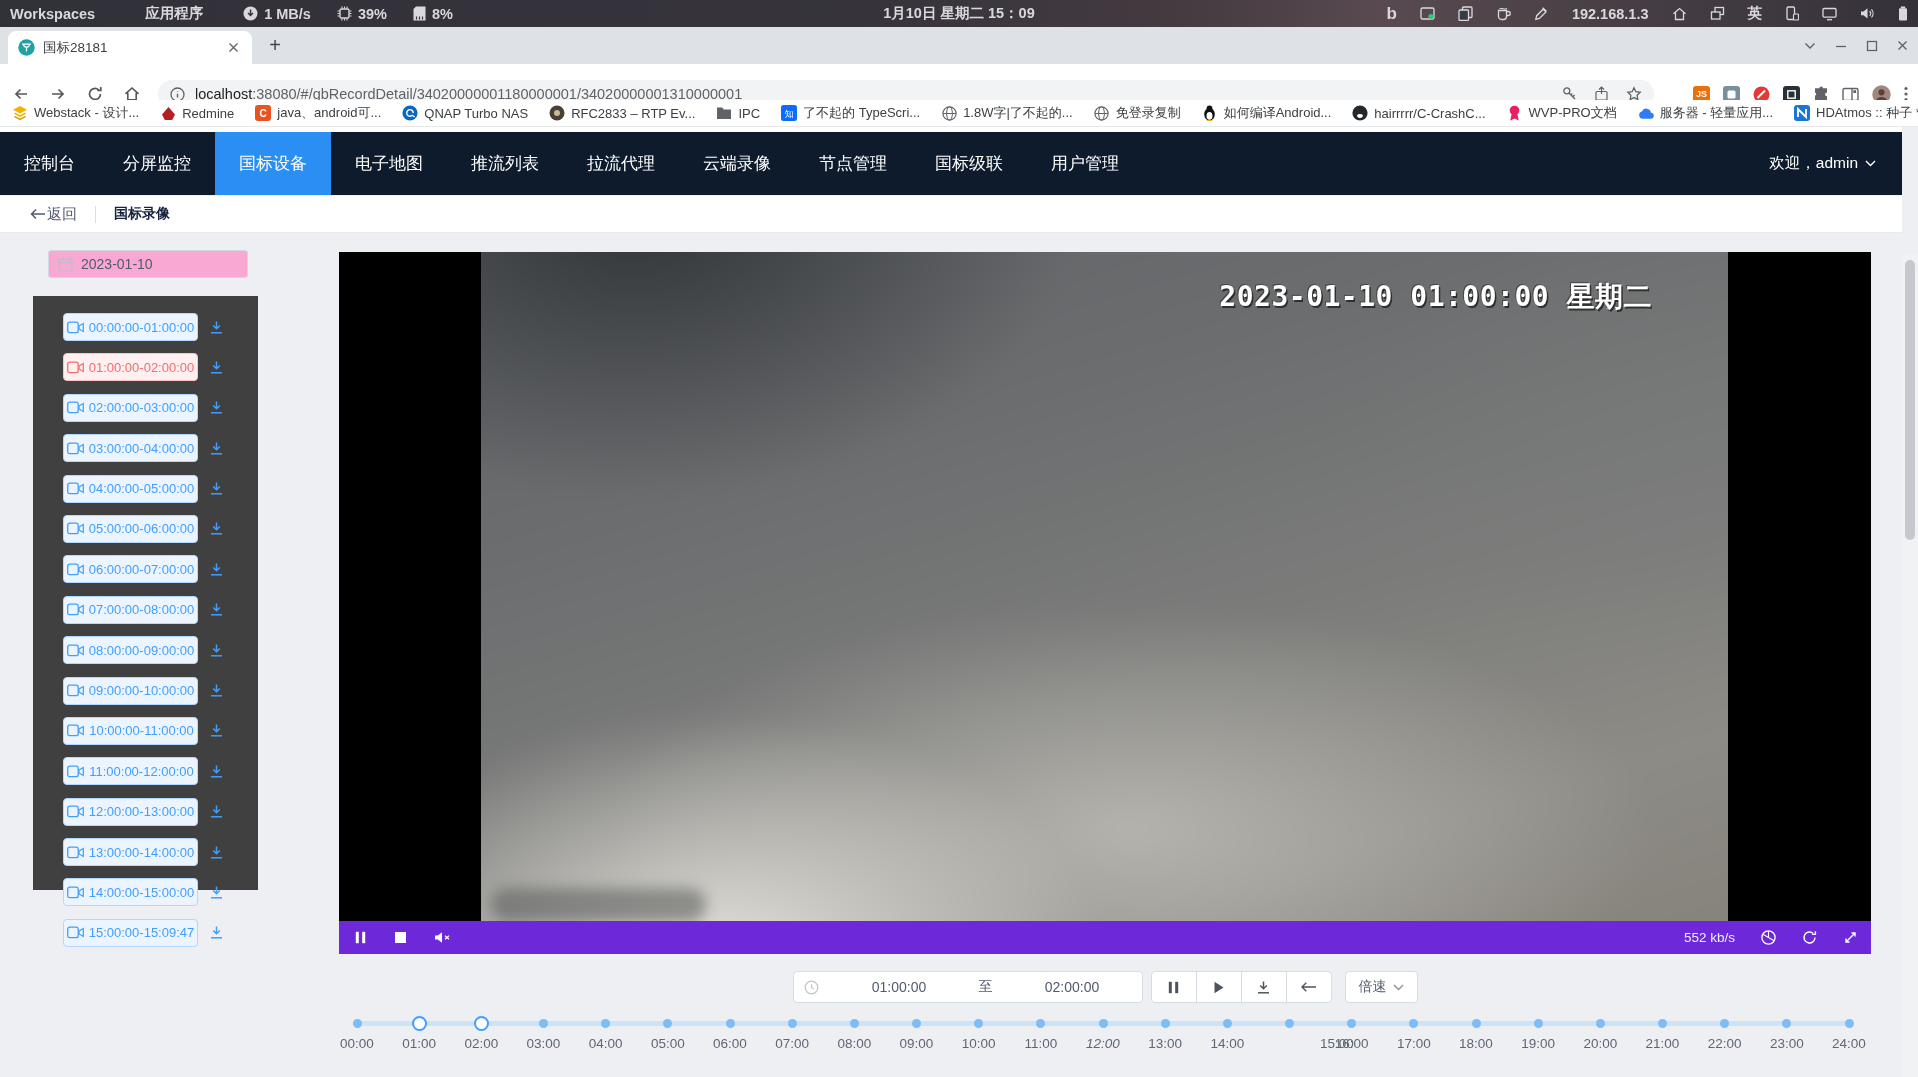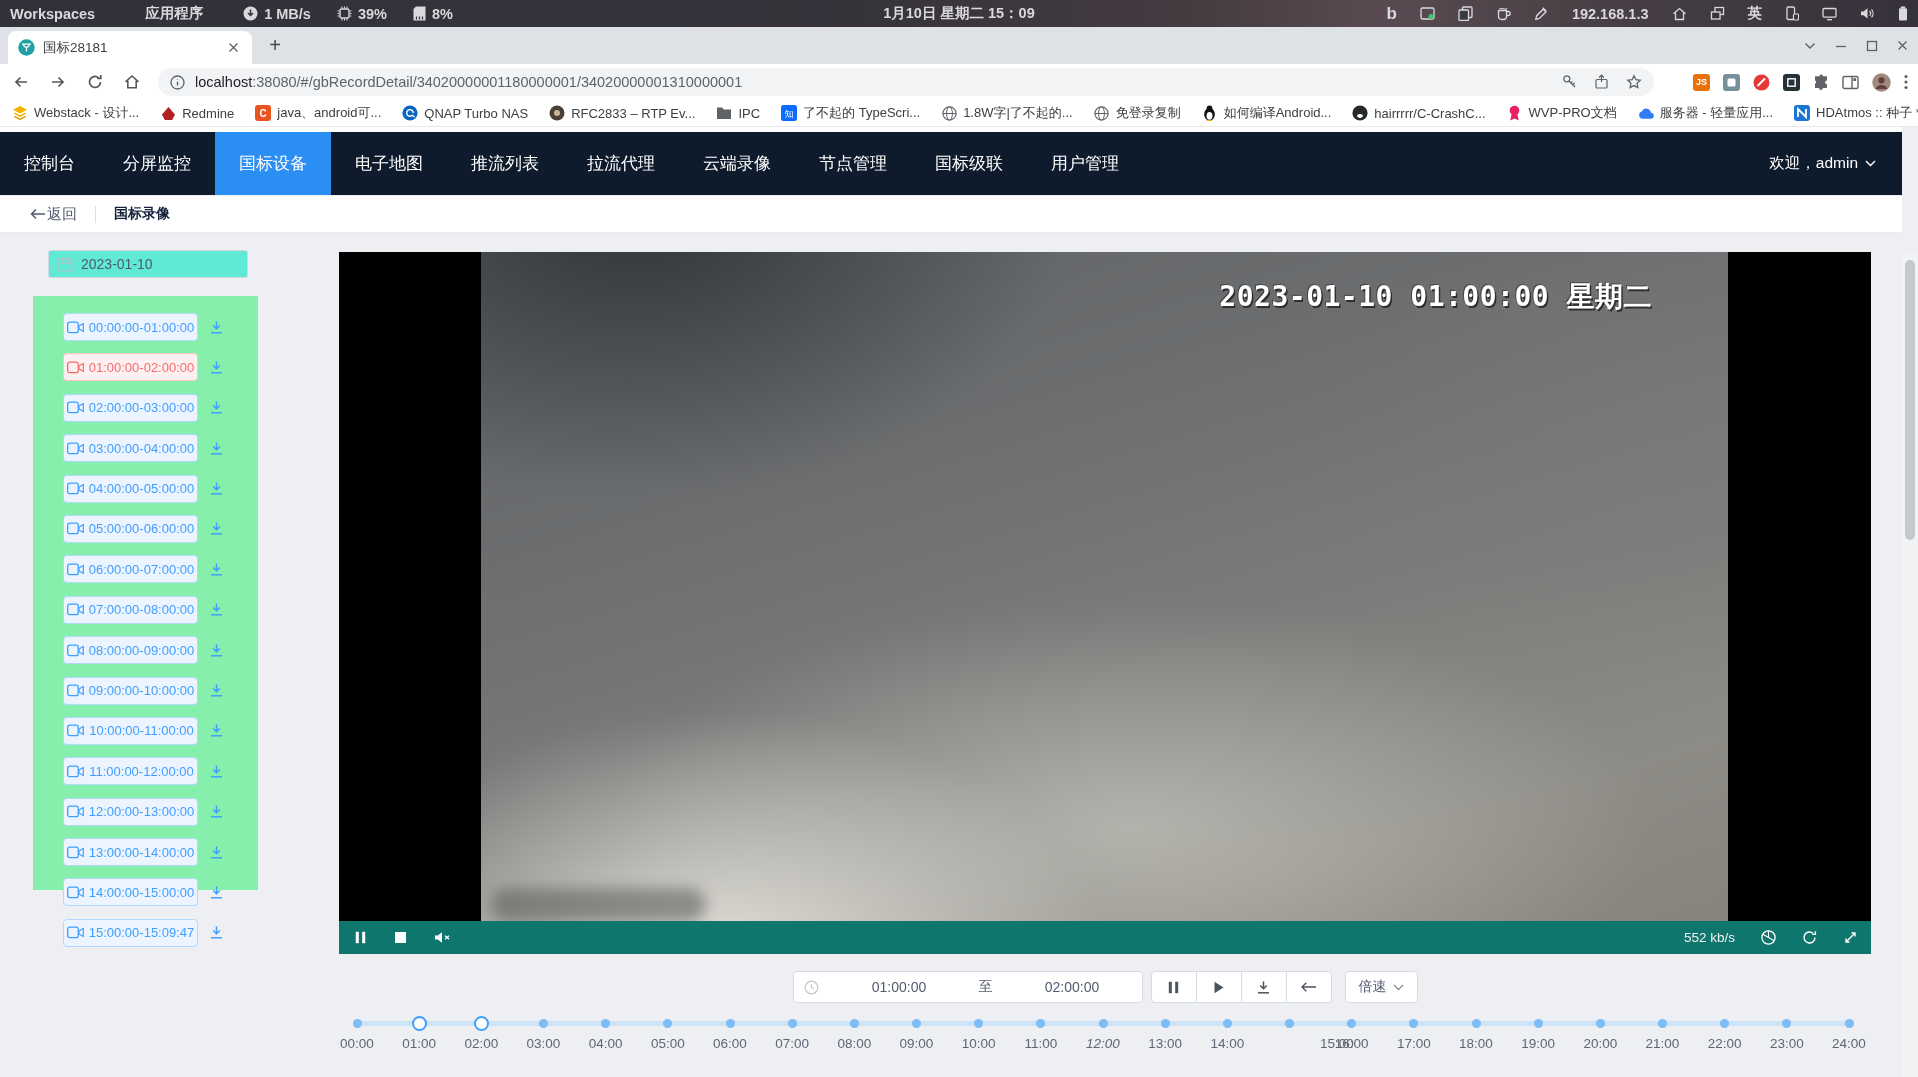--- a/index.html
+++ b/index.html
@@ -25,21 +25,21 @@
     border-radius:8px 8px 0 0;display:flex;align-items:center;padding:0 10px;box-sizing:border-box;}
   .favicon{width:17px;height:17px;margin-right:8px;display:flex;}
   .tab-title{font-size:13.5px;color:#3c4043;flex:1;white-space:nowrap;overflow:hidden;}
   .tab-close{width:17px;height:17px;color:#5f6368;display:flex;align-items:center;justify-content:center;border-radius:50%;}
   .new-tab{position:absolute;left:264px;top:7px;width:22px;height:22px;color:#44474a;font-size:20px;
     line-height:22px;text-align:center;font-weight:400;}
   .win-controls{position:absolute;right:10px;top:0;height:100%;display:flex;align-items:center;gap:19px;color:#5f6368;}
   .wc-ic{display:flex;}
 
   
-  #toolbar{position:absolute;top:64px;left:0;width:100%;height:36px;background:#fff;display:flex;align-items:center;}
+  #toolbar{position:absolute;top:76px;left:0;width:100%;height:36px;background:#fff;display:flex;align-items:center;}
   .tb-ic{display:flex;color:#54575b;margin-left:19px;}
   .tb-ic:first-child{margin-left:12px;}
   .omnibox{margin-left:17px;height:28px;flex:1;background:#f1f3f4;border-radius:14px;display:flex;
     align-items:center;padding:0 12px;font-size:14.5px;color:#202124;min-width:0;}
   .info-ic{display:flex;color:#5f6368;margin-right:10px;}
   .url-host{color:#202124;}
   .url-rest{color:#5f6368;}
   .omni-icons{margin-left:auto;display:flex;gap:17px;color:#5f6368;}
   #ext-icons{display:flex;align-items:center;gap:13px;margin-left:15px;padding-left:24px;}
   .ext-ic{display:flex;color:#5f6368;}
@@ -62,26 +62,26 @@
   .nav-item{height:100%;display:flex;align-items:center;padding:0 24px;color:#fff;font-size:17px;cursor:default;}
   .nav-item.active{background:var(--nav-active,#2b8ef3);}
   .nav-welcome{margin-left:auto;display:flex;align-items:center;gap:7px;color:#fff;font-size:15.5px;padding-right:26px;}
 
   #page-header{position:absolute;top:69px;left:0;width:1902px;height:37px;background:#fff;
     border-bottom:1px solid #e8eaec;box-sizing:border-box;display:flex;align-items:center;padding-left:30px;}
   .back-btn{display:flex;align-items:center;gap:1px;color:#515a6e;font-size:15px;}
   .hdr-divider{width:1px;height:17px;background:#dcdee2;margin:0 18px;}
   #page-title{font-size:14px;font-weight:700;color:#17233d;}
 
-  #date-box{position:absolute;top:123px;left:48px;width:200px;height:28px;background:#5eead4;
+  #date-box{position:absolute;top:123px;left:48px;width:200px;height:28px;background:#f9a8d4;
     border:1px solid #d5d8de;border-radius:3px;box-sizing:border-box;display:flex;align-items:center;
     gap:8px;padding:0 9px;font-size:14px;color:#515a6e;}
   .cal-ic{color:#b8bfc9;display:flex;}
 
-  #record-panel{position:absolute;top:169px;left:33px;width:225px;height:594px;background:#86efac;
+  #record-panel{position:absolute;top:169px;left:33px;width:225px;height:594px;background:#404040;
     padding-top:17px;box-sizing:border-box;}
   .rec-row{display:flex;align-items:center;margin:0 0 12.4px 30px;height:28px;}
   .rec-btn{width:135px;height:28px;border-radius:4px;display:flex;align-items:center;justify-content:center;
     gap:5px;font-size:13px;box-sizing:border-box;}
   .rec-btn.blue{color:var(--primary,#409eff);background:var(--rec-blue-bg,#ecf5ff);border:1px solid var(--rec-blue-bd,#b3d8ff);}
   .rec-btn.red{color:var(--danger,#f56c6c);background:var(--rec-red-bg,#fef0f0);border:1px solid var(--rec-red-bd,#fbc4c4);}
   .rec-cam{display:flex;}
   .rec-dl{margin-left:11px;color:var(--primary,#409eff);display:flex;}
 
   
@@ -92,21 +92,21 @@
       radial-gradient(640px 420px at 14% -2%, rgba(45,48,51,.9), rgba(45,48,51,0) 68%),
       radial-gradient(500px 300px at 96% 30%, rgba(120,122,123,.45), rgba(120,122,123,0) 75%),
       radial-gradient(560px 360px at 20% 98%, rgba(236,233,226,.95), rgba(236,233,226,0) 70%),
       radial-gradient(700px 300px at 52% 80%, rgba(200,198,191,.7), rgba(200,198,191,0) 75%),
       linear-gradient(163deg,#5f6265 0%,#6b6d6f 30%,#7b7c7a 55%,#8d8b85 78%,#838179 100%);}
   .v-smudge{position:absolute;left:10px;top:636px;width:215px;height:34px;background:rgba(86,90,88,.55);
     border-radius:17px;filter:blur(7px);}
   .video-ts{position:absolute;top:26px;right:76px;font-family:"DejaVu Sans Mono",monospace;font-size:28px;
     font-weight:700;color:#fff;letter-spacing:.5px;white-space:nowrap;
     text-shadow:1.5px 1.5px 0 rgba(40,40,40,.9), -1px -1px 0 rgba(40,40,40,.6);}
-  .video-bar{position:absolute;left:0;bottom:0;width:100%;height:33px;background:#0f766e;display:flex;
+  .video-bar{position:absolute;left:0;bottom:0;width:100%;height:33px;background:#6d28d9;display:flex;
     align-items:center;color:#fff;}
   .vb-left{display:flex;align-items:center;gap:27px;padding-left:15px;}
   .vb-right{margin-left:auto;display:flex;align-items:center;gap:26px;padding-right:13px;}
   .bitrate{font-size:13.5px;color:#f0f0f0;}
   .vb-ic{display:flex;color:#fff;}
 
   
   #ctrl-row{position:absolute;top:844px;left:339px;width:1532px;height:32px;display:flex;
     justify-content:center;align-items:center;gap:8px;}
   .time-box{width:350px;height:32px;background:#fff;border:1px solid #d7dbe2;border-radius:4px;

